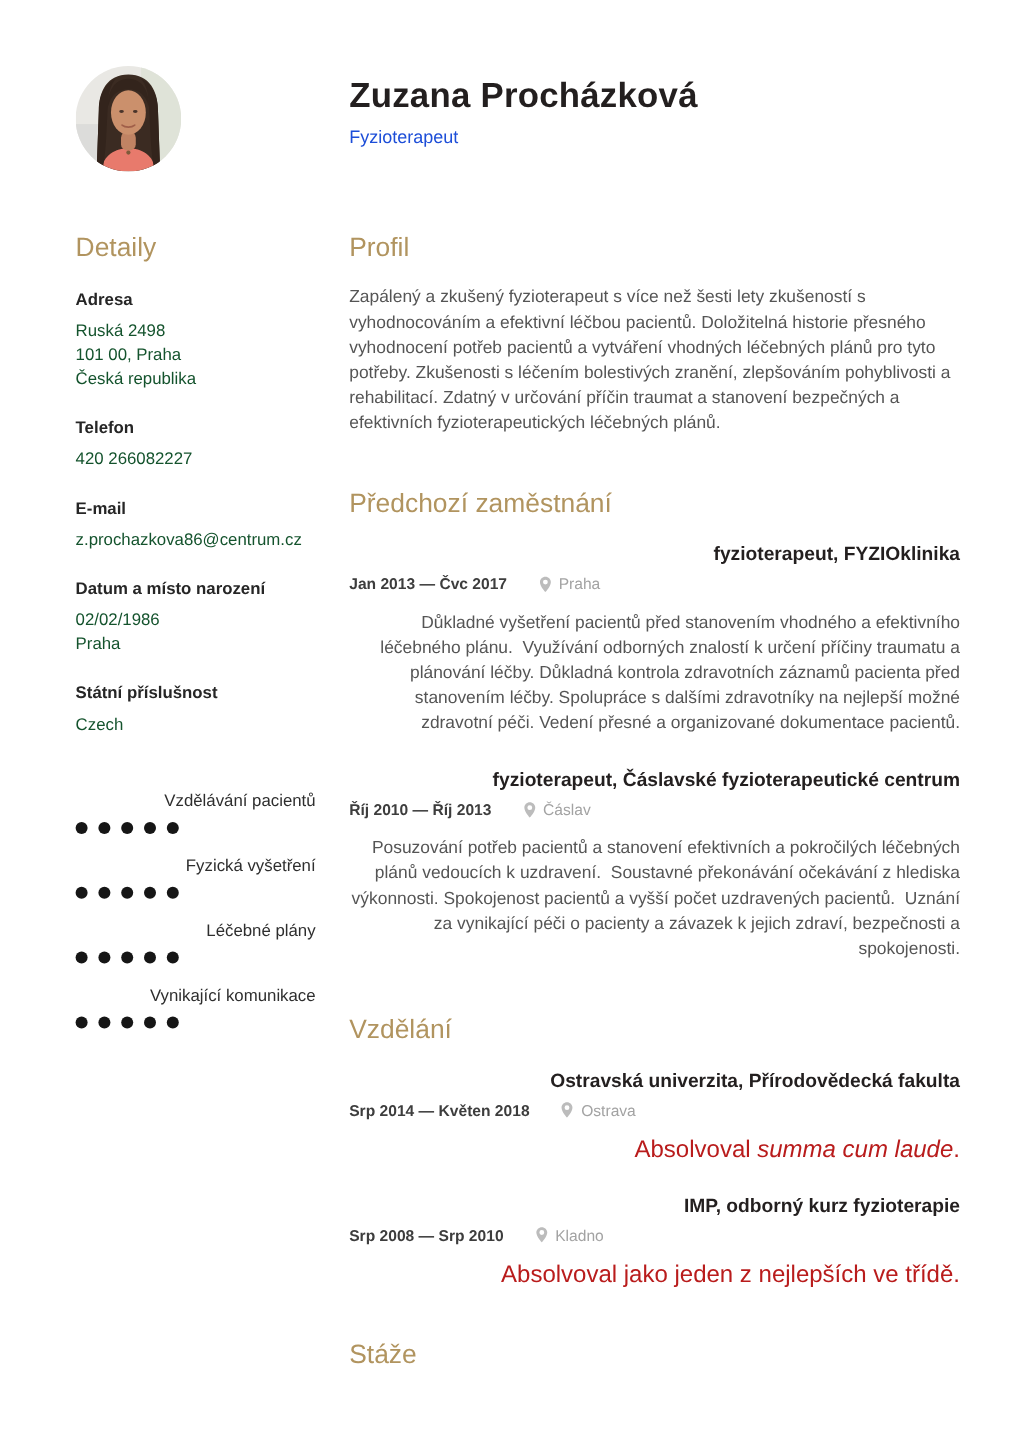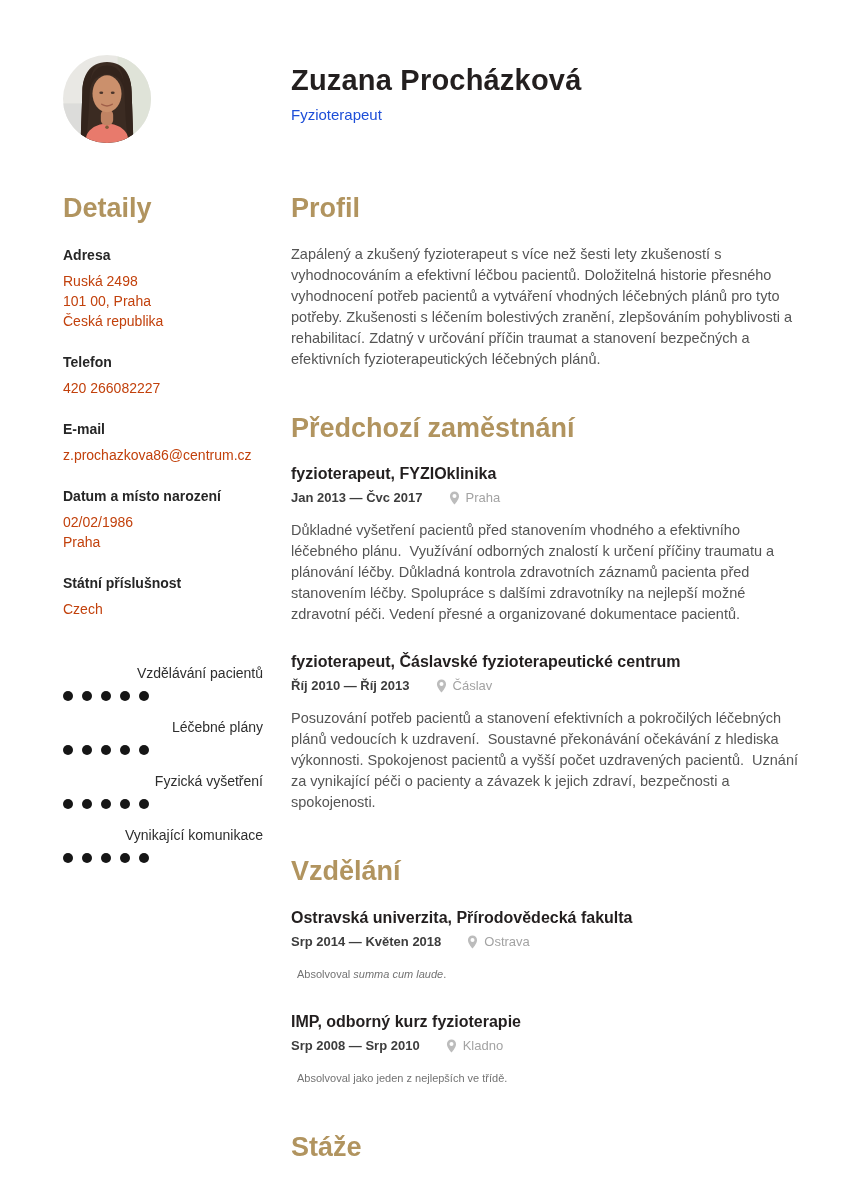--- a/index.html
+++ b/index.html
@@ -20,55 +20,55 @@
   .name-block { flex:1; padding-top:9px; }
   .name { font-size:29px; font-weight:600; color:#231f1f; letter-spacing:.2px; }
   .subtitle { margin-top:9px; font-size:15px; color:#1d4ed8; }
 
   
   .columns { display:flex; margin-top:51px; }
   .sidebar { width:228px; flex:0 0 228px; padding-right:28px; }
   .main { flex:1; min-width:0; }
 
   .section-heading {
-    font-size:27px; font-weight:700; color:var(--accent,#b1945f); line-height:1.1;
+    font-size:22px; font-weight:400; color:var(--accent,#b1945f); line-height:1.1;
   }
 
   
   .sb-field { margin-top:23px; }
   .sb-field:first-of-type { margin-top:25px; }
   .sb-label { font-size:14px; font-weight:700; color:#262626; margin-bottom:8px; }
-  .sb-line { font-size:14px; color:#c2410c; line-height:20px; }
+  .sb-line { font-size:14px; color:#14532d; line-height:20px; }
 
   .skills-heading { margin-top:30px; }
   .skills-list { margin-top:46px; }
   .skill { margin-bottom:18px; }
   .skill-name { font-size:14px; color:#2e2e2e; margin-bottom:10px;text-align:right; }
   .skill-dots { display:flex; gap:9px; }
   .dot { width:10px; height:10px; border-radius:50%; background:#d8d8d8; }
   .dot.filled { background:var(--dot,#161616); }
 
   
   .section { margin-bottom:44px; }
   .profile-text, .entry-desc {
     font-size:14.5px; color:#555555; line-height:21px; white-space:pre-wrap;
   }
   .profile-text { margin-top:20px; }
 
   .entries { margin-top:22px; }
-  .entry { margin-bottom:28px; }
+  .entry { margin-bottom:28px;text-align:right; }
   .entry:last-child { margin-bottom:0; }
   .entry-title { font-size:16px; font-weight:700; color:#231f1f; }
   .entry-meta { display:flex; align-items:center; margin-top:7px; }
   .entry-dates { font-size:13px; font-weight:600; color:#3d3d3d; }
   .entry-loc { display:flex; align-items:center; margin-left:26px; }
   .pin { width:11px; height:14px; margin-right:6px; flex:0 0 auto; }
   .loc-text { font-size:13px; color:#a3a3a3; }
   .entry-desc { margin-top:15px; }
-  .edu-desc { margin-top:15px; padding-left:6px; font-size:11px; color:#737373; line-height:21px; }
+  .edu-desc { margin-top:15px; padding-left:6px; font-size:20px; color:#b91c1c; line-height:21px; }
   .edu-desc i { font-style:italic; }
 
   .tail-heading { margin-bottom:0; }
 </style>
 </head>
 <body>
 
 <div class="page">
   <div class="inner">
 
@@ -145,31 +145,31 @@
             <div class="skill-name">Vzdělávání pacientů</div>
             <div class="skill-dots">
                 <span class="dot filled"></span>
                 <span class="dot filled"></span>
                 <span class="dot filled"></span>
                 <span class="dot filled"></span>
                 <span class="dot filled"></span>
               </div>
           </div>
           <div class="skill">
+            <div class="skill-name">Fyzická vyšetření</div>
+            <div class="skill-dots">
+                <span class="dot filled"></span>
+                <span class="dot filled"></span>
+                <span class="dot filled"></span>
+                <span class="dot filled"></span>
+                <span class="dot filled"></span>
+              </div>
+          </div>
+          <div class="skill">
             <div class="skill-name">Léčebné plány</div>
-            <div class="skill-dots">
-                <span class="dot filled"></span>
-                <span class="dot filled"></span>
-                <span class="dot filled"></span>
-                <span class="dot filled"></span>
-                <span class="dot filled"></span>
-              </div>
-          </div>
-          <div class="skill">
-            <div class="skill-name">Fyzická vyšetření</div>
             <div class="skill-dots">
                 <span class="dot filled"></span>
                 <span class="dot filled"></span>
                 <span class="dot filled"></span>
                 <span class="dot filled"></span>
                 <span class="dot filled"></span>
               </div>
           </div>
           <div class="skill">
             <div class="skill-name">Vynikající komunikace</div>

